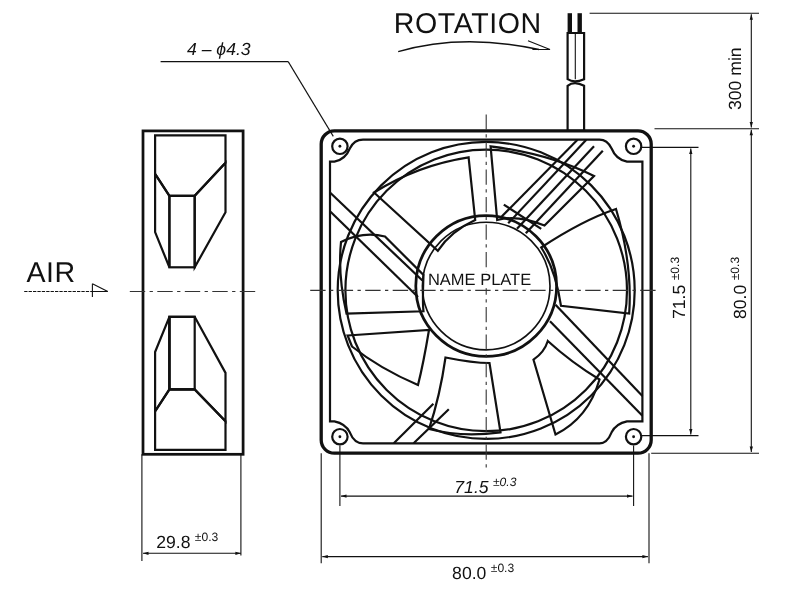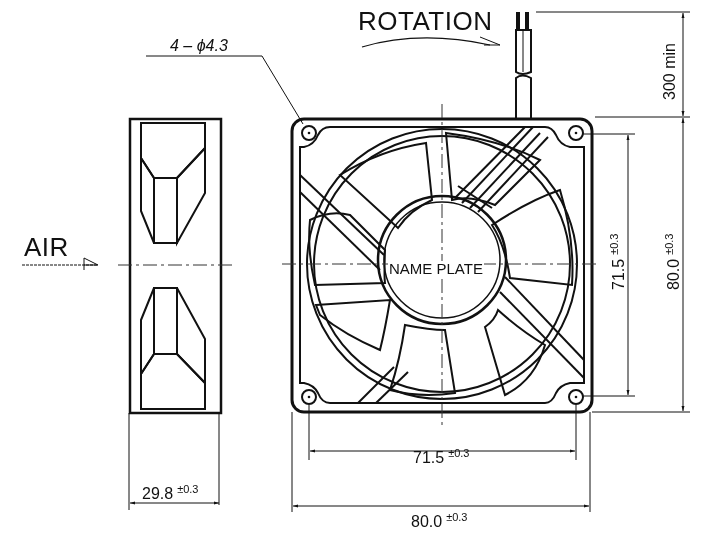--- a/index.html
+++ b/index.html
@@ -129,26 +129,26 @@
     <line x1="583" y1="396" x2="635" y2="396"></line>
     <line x1="628" y1="135" x2="628" y2="395" marker-start="url(#arr)" marker-end="url(#arr)"></line>
     <line x1="592" y1="412" x2="690" y2="412"></line>
     <line x1="683" y1="118" x2="683" y2="411" marker-start="url(#arr)" marker-end="url(#arr)"></line>
   </g>
 </svg>
 
 <div class="lbl big" style="left:358px; top:8px;">ROTATION</div>
 <div class="lbl big" style="left:24px; top:234px;">AIR</div>
 <div class="lbl dim" style="left:170px; top:38px;font-style:italic;">4 – ϕ4.3</div>
-<div class="lbl dim" style="left:388px; top:247px; font-size:15px; background:#fff; padding:0 1px;margin-top:14px;">NAME PLATE</div>
+<div class="lbl dim" style="left:388px; top:247px; font-size:15px; background:#fff; padding:0 1px;">NAME PLATE</div>
 
 <div class="lbl dim" style="left:142px; top:484px;">
   <span>29.8</span><span class="tol">±0.3</span>
 </div>
-<div class="lbl dim" style="left:413px; top:448px;">
+<div class="lbl dim" style="left:413px; top:434px;font-style:italic;">
   <span>71.5</span><span class="tol">±0.3</span>
 </div>
 <div class="lbl dim" style="left:411px; top:512px;">
   <span>80.0</span><span class="tol">±0.3</span>
 </div>
 
 <div class="lbl dim vert" style="left:662px; top:100px;">300 min</div>
 <div class="lbl dim vert" style="left:609px; top:290px;">
   <span>71.5</span><span class="tol">±0.3</span>
 </div>

